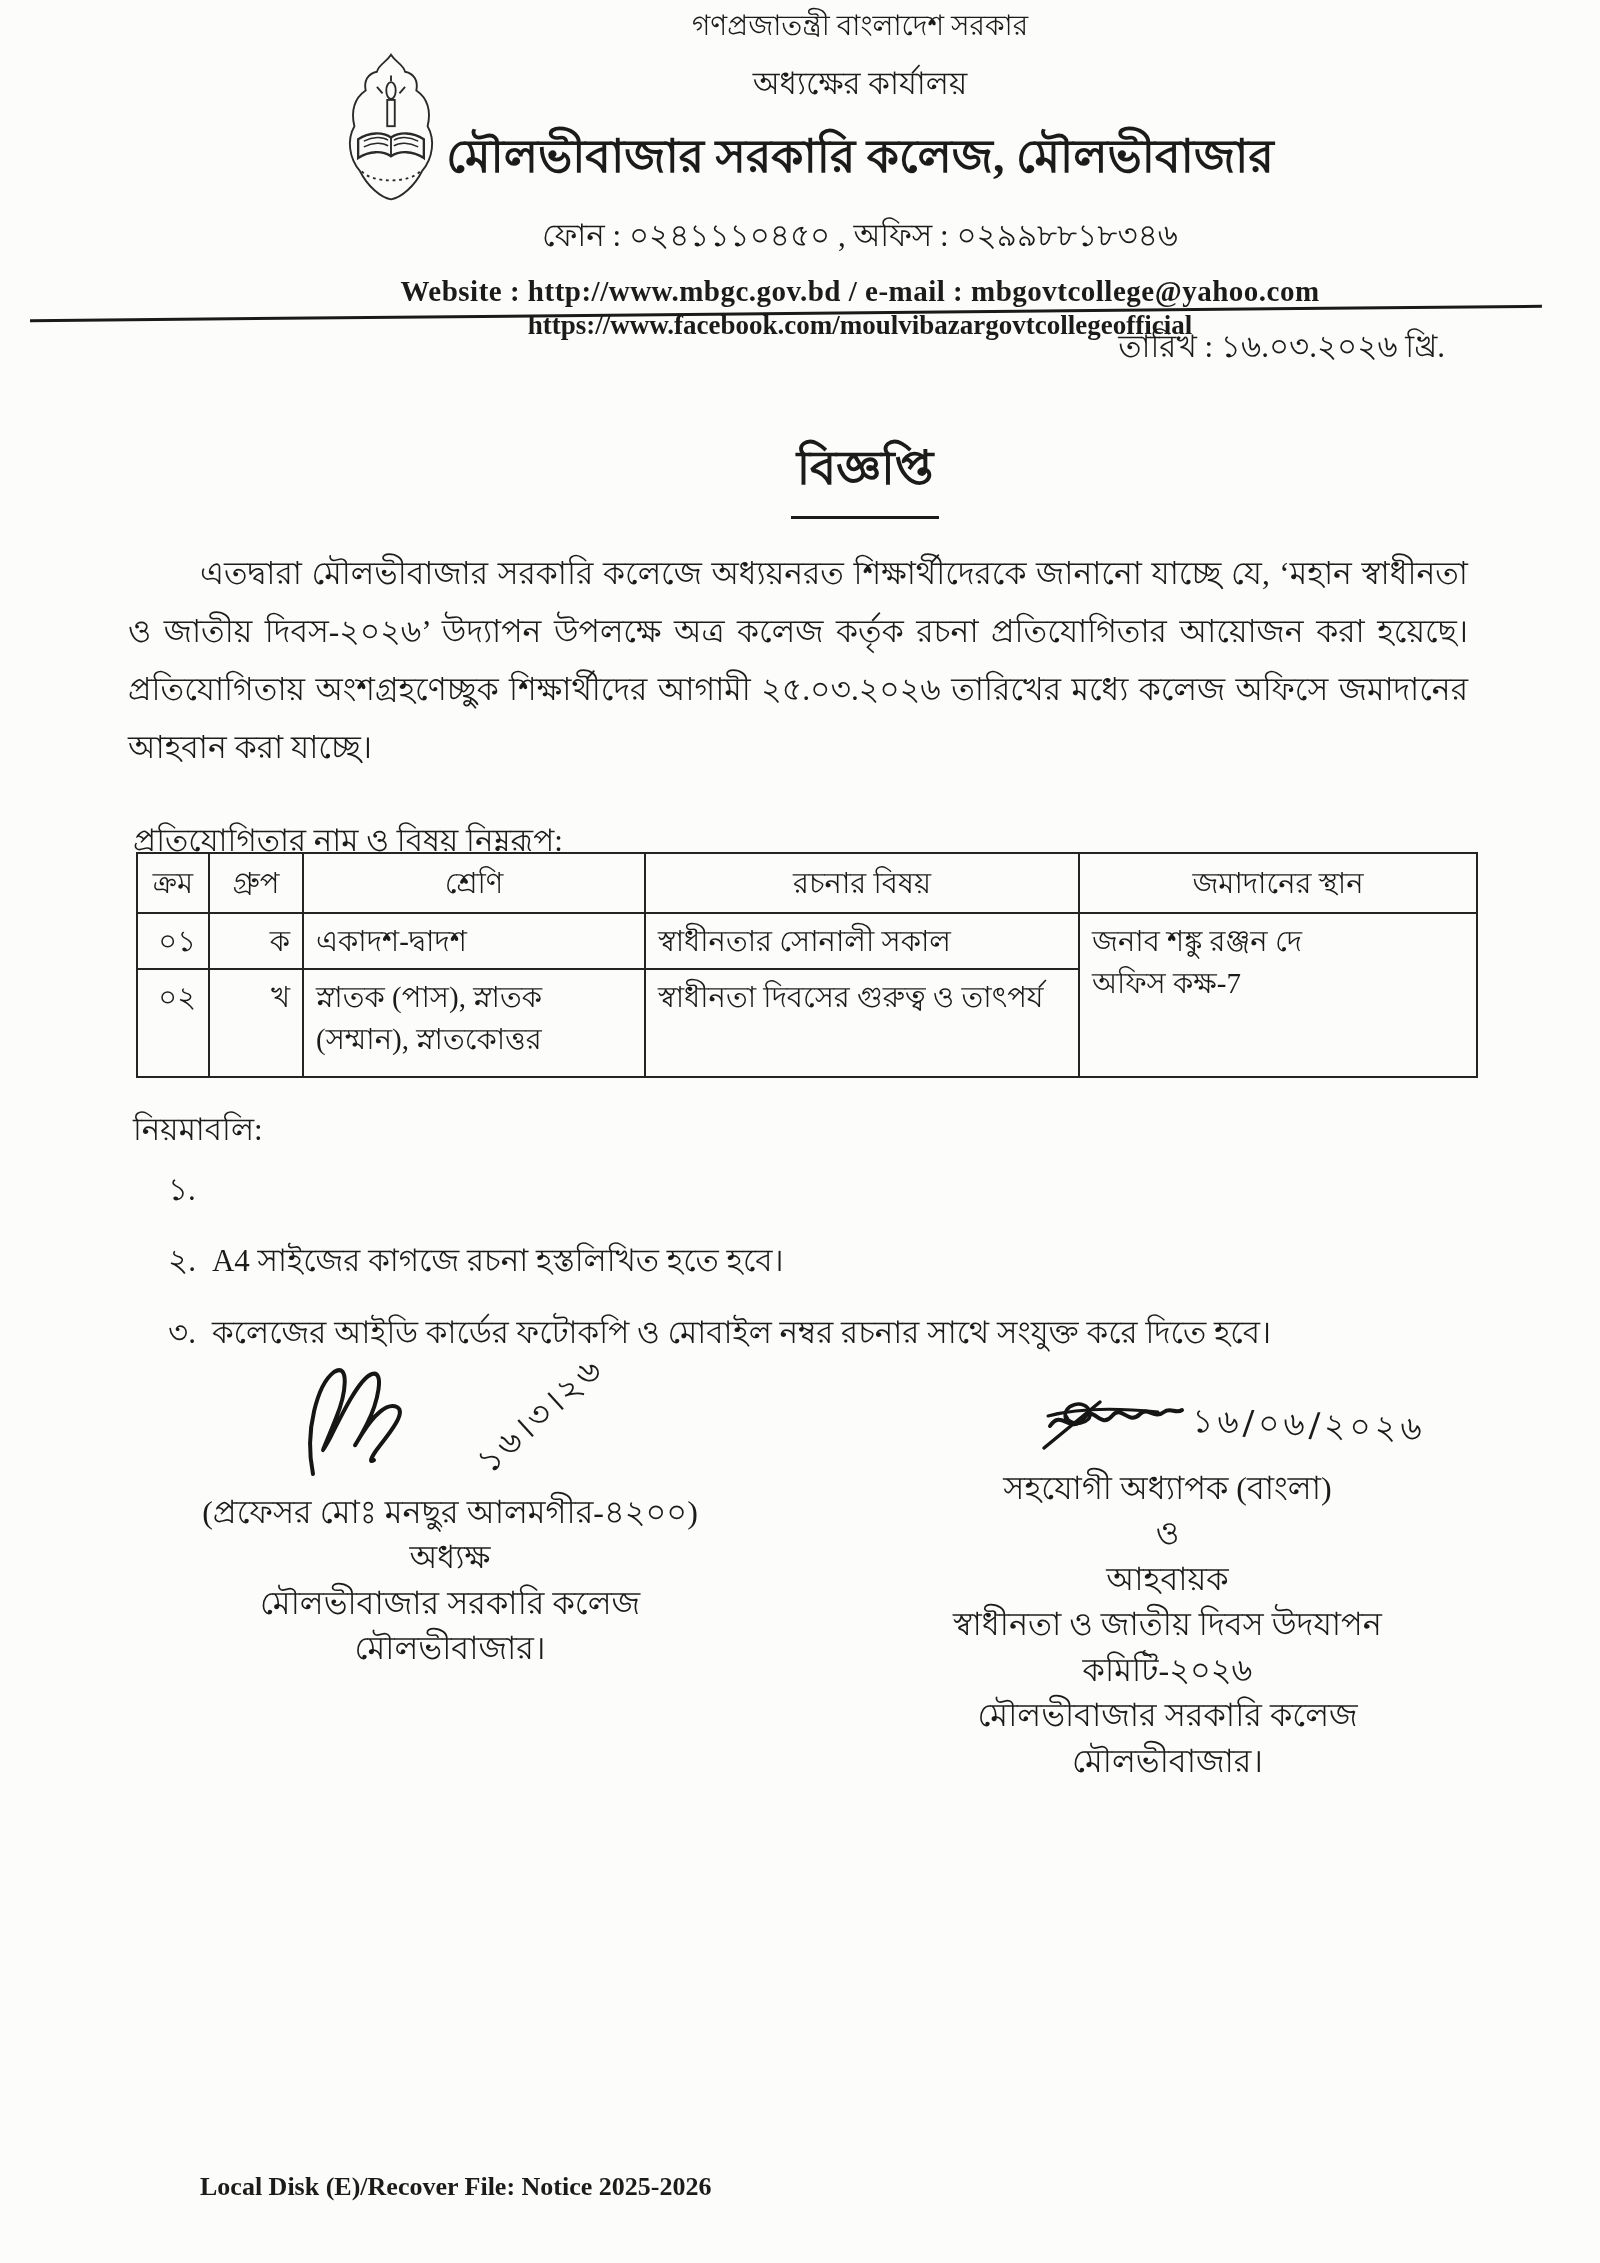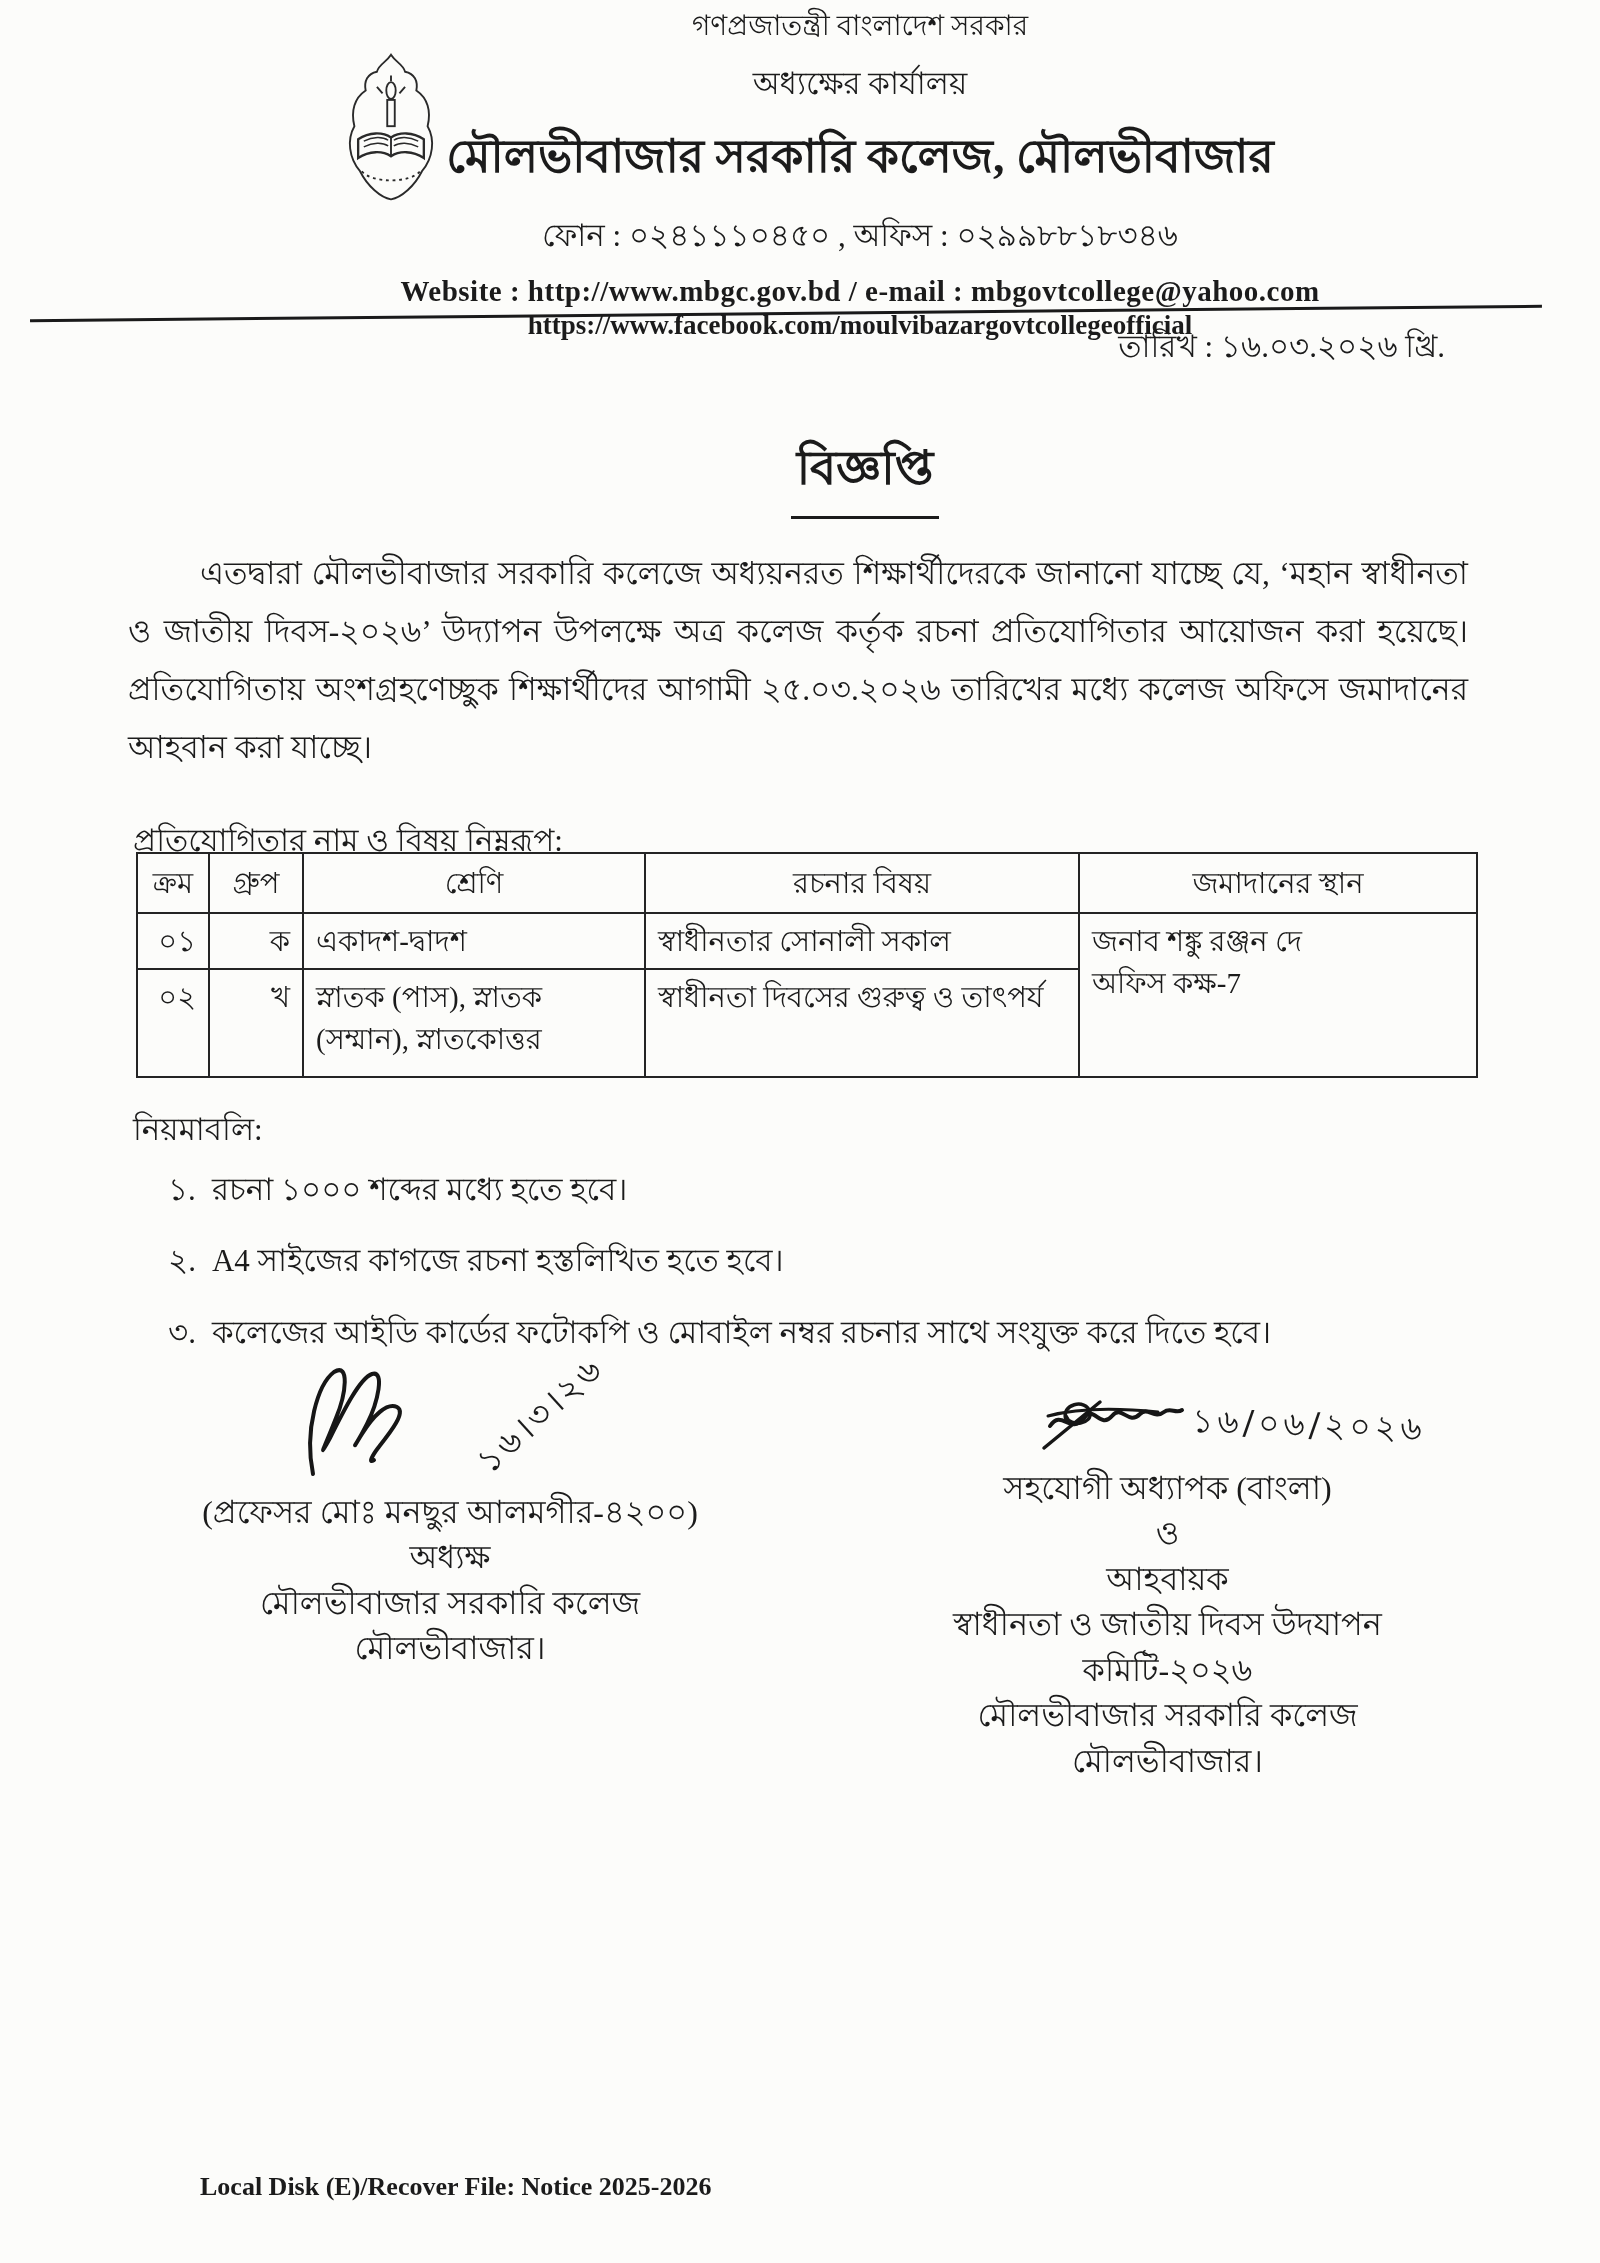--- a/index.html
+++ b/index.html
@@ -145,21 +145,20 @@
       <td>স্নাতক (পাস), স্নাতক (সম্মান), স্নাতকোত্তর</td>
       <td>স্বাধীনতা দিবসের গুরুত্ব ও তাৎপর্য</td>
     </tr>
   </tbody>
     </table>
 
   <div class="rules-head">নিয়মাবলি:</div>
   <div class="rules-list">
     <div class="rule-item">
       <span class="rule-num">১.</span>
-      <span>রচনা ১০০০ শব্দের মধ্যে হতে হবে।</span>
     </div>
     <div class="rule-item">
       <span class="rule-num">২.</span>
       <span>A4 সাইজের কাগজে রচনা হস্তলিখিত হতে হবে।</span>
     </div>
     <div class="rule-item">
       <span class="rule-num">৩.</span>
       <span>কলেজের আইডি কার্ডের ফটোকপি ও মোবাইল নম্বর রচনার সাথে সংযুক্ত করে দিতে হবে।</span>
     </div>
   </div>

